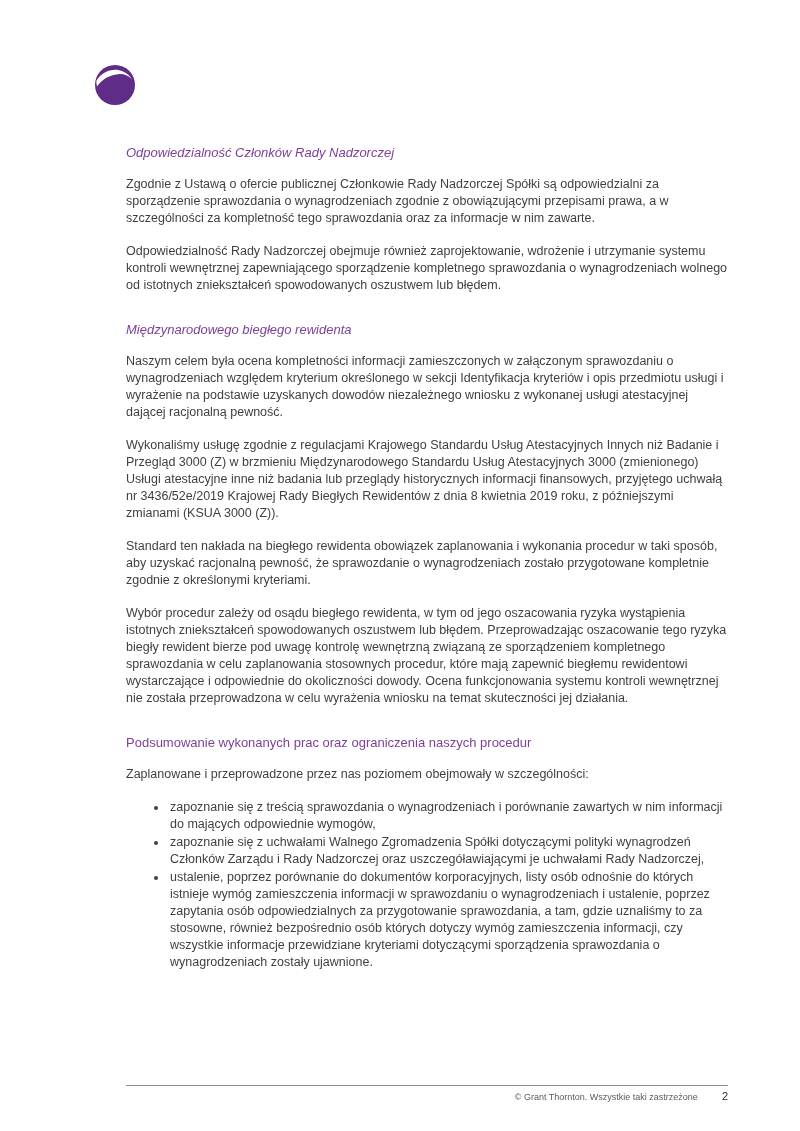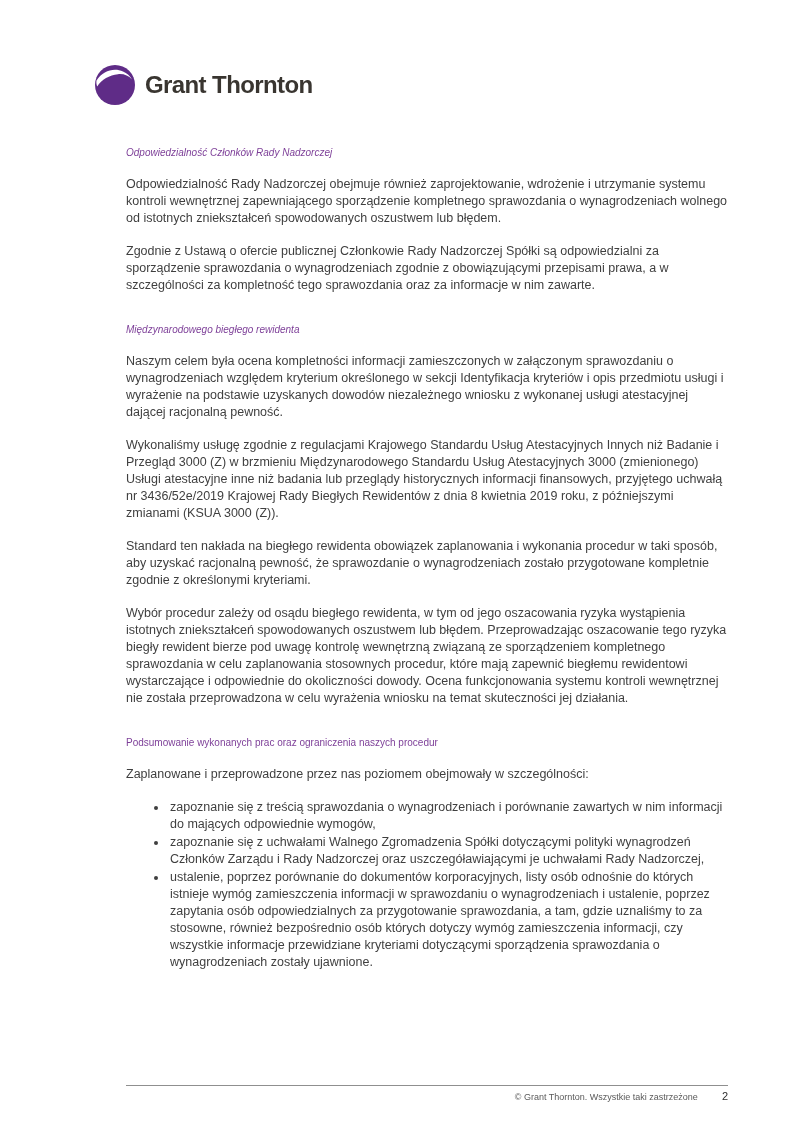--- a/index.html
+++ b/index.html
@@ -25,21 +25,21 @@
     font-size: 24px; font-weight: bold; color: #393530;
     letter-spacing: -0.6px;
   }
 
   
   .content {
     position: absolute; left: 126px; top: 144px; width: 602px;
     font-size: 12.5px; line-height: 17px; color: var(--body-text);
   }
   .content h2 {
-    font-size: 10px; line-height: 17px; font-weight: normal;
+    font-size: 13px; line-height: 17px; font-weight: normal;
     color: var(--accent);
     margin: 27px 0 15px 0;
   }
   .content h2.italic { font-style: italic; }
   .content h2:first-child { margin-top: 0; }
   .content p { margin: 0 0 16px 0; }
   .content .run-italic { }
   .content ul { margin: 2px 0 16px 0; padding-left: 42px; list-style: disc; }
   .content li { margin: 0 0 1px 0; padding-left: 2px; }
 
@@ -58,27 +58,26 @@
 
 <div class="page">
 
   <header class="logo">
     <span class="logo-mark">
       <svg viewBox="0 0 42 42" xmlns="http://www.w3.org/2000/svg" aria-hidden="true">
         <circle cx="21" cy="21" r="20" fill="var(--logo-purple, #5f2c87)"></circle>
         <path d="M 2.5 16.5 C 9 6.5 20 3.5 29 7.5 C 33 9.3 36 12 38 15.5 C 34.5 11.5 29.5 9.6 24 10.2 C 15.5 11.1 7.5 15.5 3.2 22.5 C 2.4 20.5 2.2 18.5 2.5 16.5 Z" fill="#ffffff"></path>
       </svg>
     </span>
-    <span class="logo-text">Grant Thornton</span>
   </header>
 
   <main class="content">
       <h2 class="italic">Odpowiedzialność Członków Rady Nadzorczej</h2>
+      <p><span>Zgodnie z Ustawą o ofercie publicznej Członkowie Rady Nadzorczej Spółki są odpowiedzialni za sporządzenie sprawozdania o wynagrodzeniach zgodnie z obowiązującymi przepisami prawa, a w szczególności za kompletność tego sprawozdania oraz za informacje w nim zawarte.</span></p>
       <p><span>Odpowiedzialność Rady Nadzorczej obejmuje również zaprojektowanie, wdrożenie i utrzymanie systemu kontroli wewnętrznej zapewniającego sporządzenie kompletnego sprawozdania o wynagrodzeniach wolnego od istotnych zniekształceń spowodowanych oszustwem lub błędem.</span></p>
-      <p><span>Zgodnie z Ustawą o ofercie publicznej Członkowie Rady Nadzorczej Spółki są odpowiedzialni za sporządzenie sprawozdania o wynagrodzeniach zgodnie z obowiązującymi przepisami prawa, a w szczególności za kompletność tego sprawozdania oraz za informacje w nim zawarte.</span></p>
       <h2 class="italic">Międzynarodowego biegłego rewidenta</h2>
       <p><span>Naszym celem była ocena kompletności informacji zamieszczonych w załączonym sprawozdaniu o wynagrodzeniach względem kryterium określonego w sekcji </span><span class="run-italic">Identyfikacja kryteriów</span><span> i </span><span class="run-italic">opis przedmiotu usługi</span><span> i wyrażenie na podstawie uzyskanych dowodów niezależnego wniosku z wykonanej usługi atestacyjnej dającej racjonalną pewność.</span></p>
       <p><span>Wykonaliśmy usługę zgodnie z regulacjami Krajowego Standardu Usług Atestacyjnych Innych niż Badanie i Przegląd 3000 (Z) w brzmieniu Międzynarodowego Standardu Usług Atestacyjnych 3000 (zmienionego) </span><span class="run-italic">Usługi atestacyjne inne niż badania lub przeglądy historycznych informacji finansowych</span><span>, przyjętego uchwałą nr 3436/52e/2019 Krajowej Rady Biegłych Rewidentów z dnia 8 kwietnia 2019 roku, z późniejszymi zmianami (KSUA 3000 (Z)).</span></p>
       <p><span>Standard ten nakłada na biegłego rewidenta obowiązek zaplanowania i wykonania procedur w taki sposób, aby uzyskać racjonalną pewność, że sprawozdanie o wynagrodzeniach zostało przygotowane kompletnie zgodnie z określonymi kryteriami.</span></p>
       <p><span>Wybór procedur zależy od osądu biegłego rewidenta, w tym od jego oszacowania ryzyka wystąpienia istotnych zniekształceń spowodowanych oszustwem lub błędem. Przeprowadzając oszacowanie tego ryzyka biegły rewident bierze pod uwagę kontrolę wewnętrzną związaną ze sporządzeniem kompletnego sprawozdania w celu zaplanowania stosownych procedur, które mają zapewnić biegłemu rewidentowi wystarczające i odpowiednie do okoliczności dowody. Ocena funkcjonowania systemu kontroli wewnętrznej nie została przeprowadzona w celu wyrażenia wniosku na temat skuteczności jej działania.</span></p>
       <h2>Podsumowanie wykonanych prac oraz ograniczenia naszych procedur</h2>
       <p><span>Zaplanowane i przeprowadzone przez nas poziomem obejmowały w szczególności:</span></p>
       <ul>
         <li>zapoznanie się z treścią sprawozdania o wynagrodzeniach i porównanie zawartych w nim informacji do mających odpowiednie wymogów,</li>
         <li>zapoznanie się z uchwałami Walnego Zgromadzenia Spółki dotyczącymi polityki wynagrodzeń Członków Zarządu i Rady Nadzorczej oraz uszczegóławiającymi je uchwałami Rady Nadzorczej,</li>

